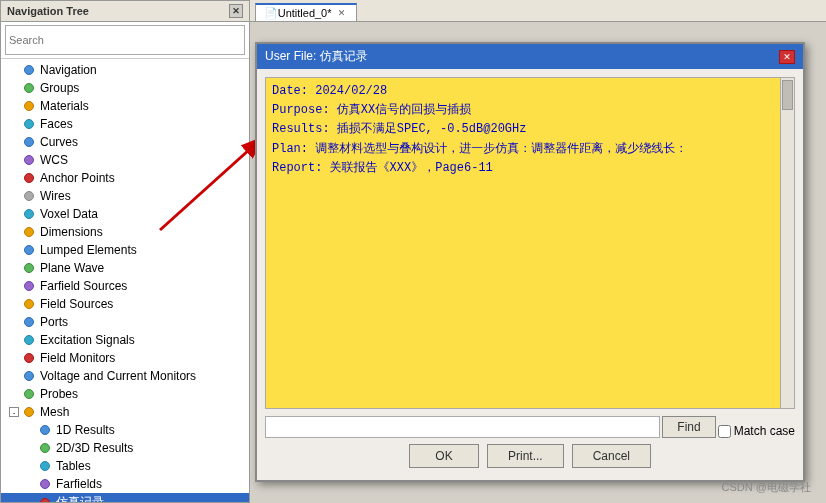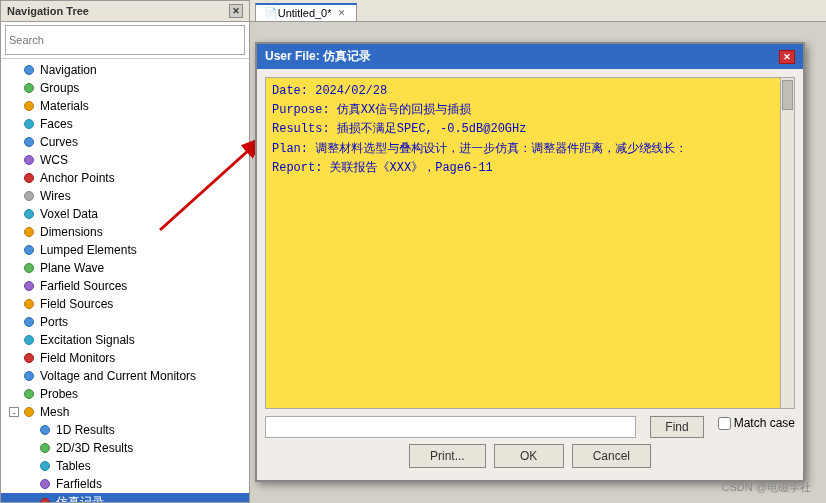--- a/index.html
+++ b/index.html
@@ -198,21 +198,21 @@
     }
 
     .dialog-titlebar {
       background: #316ac5;
       color: white;
       padding: 4px 8px;
       display: flex;
       justify-content: space-between;
       align-items: center;
       font-size: 12px;
-      font-weight: bold;
+      font-weight: normal;
     }
 
     .dialog-close-btn {
       width: 16px;
       height: 14px;
       background: #d03030;
       border: 1px solid #aa1111;
       color: white;
       display: flex;
       align-items: center;
@@ -276,23 +276,23 @@
       height: 14px;
       background: #e8e4da;
       border-top: 1px solid #aaa;
       display: flex;
       align-items: center;
       padding: 0 2px;
     }
 
     .dialog-find-row {
       display: flex;
-      align-items: flex-start;
+      align-items: flex-end;
       margin-top: 7px;
-      gap: 14px;
+      gap: 2px;
     }
 
     .find-input {
       flex: 1;
       height: 22px;
       border: 1px solid #aaa;
       padding: 2px 4px;
       font-size: 12px;
       background: #fff;
     }
@@ -600,20 +600,20 @@
     <div class="dialog-find-row">
       <input type="text" class="find-input" style="">
       <button class="find-btn">Find</button>
       <label class="match-case-label">
         <input type="checkbox" style="">
         <span>Match case</span>
       </label>
     </div>
 
     <div class="dialog-buttons-row">
+      <button class="dialog-btn">OK</button>
       <button class="dialog-btn">Print...</button>
-      <button class="dialog-btn">OK</button>
       <button class="dialog-btn">Cancel</button>
     </div>
   </div>
 </div>
 
 <div class="watermark">CSDN @电磁学社</div>
 
 </body></html>

